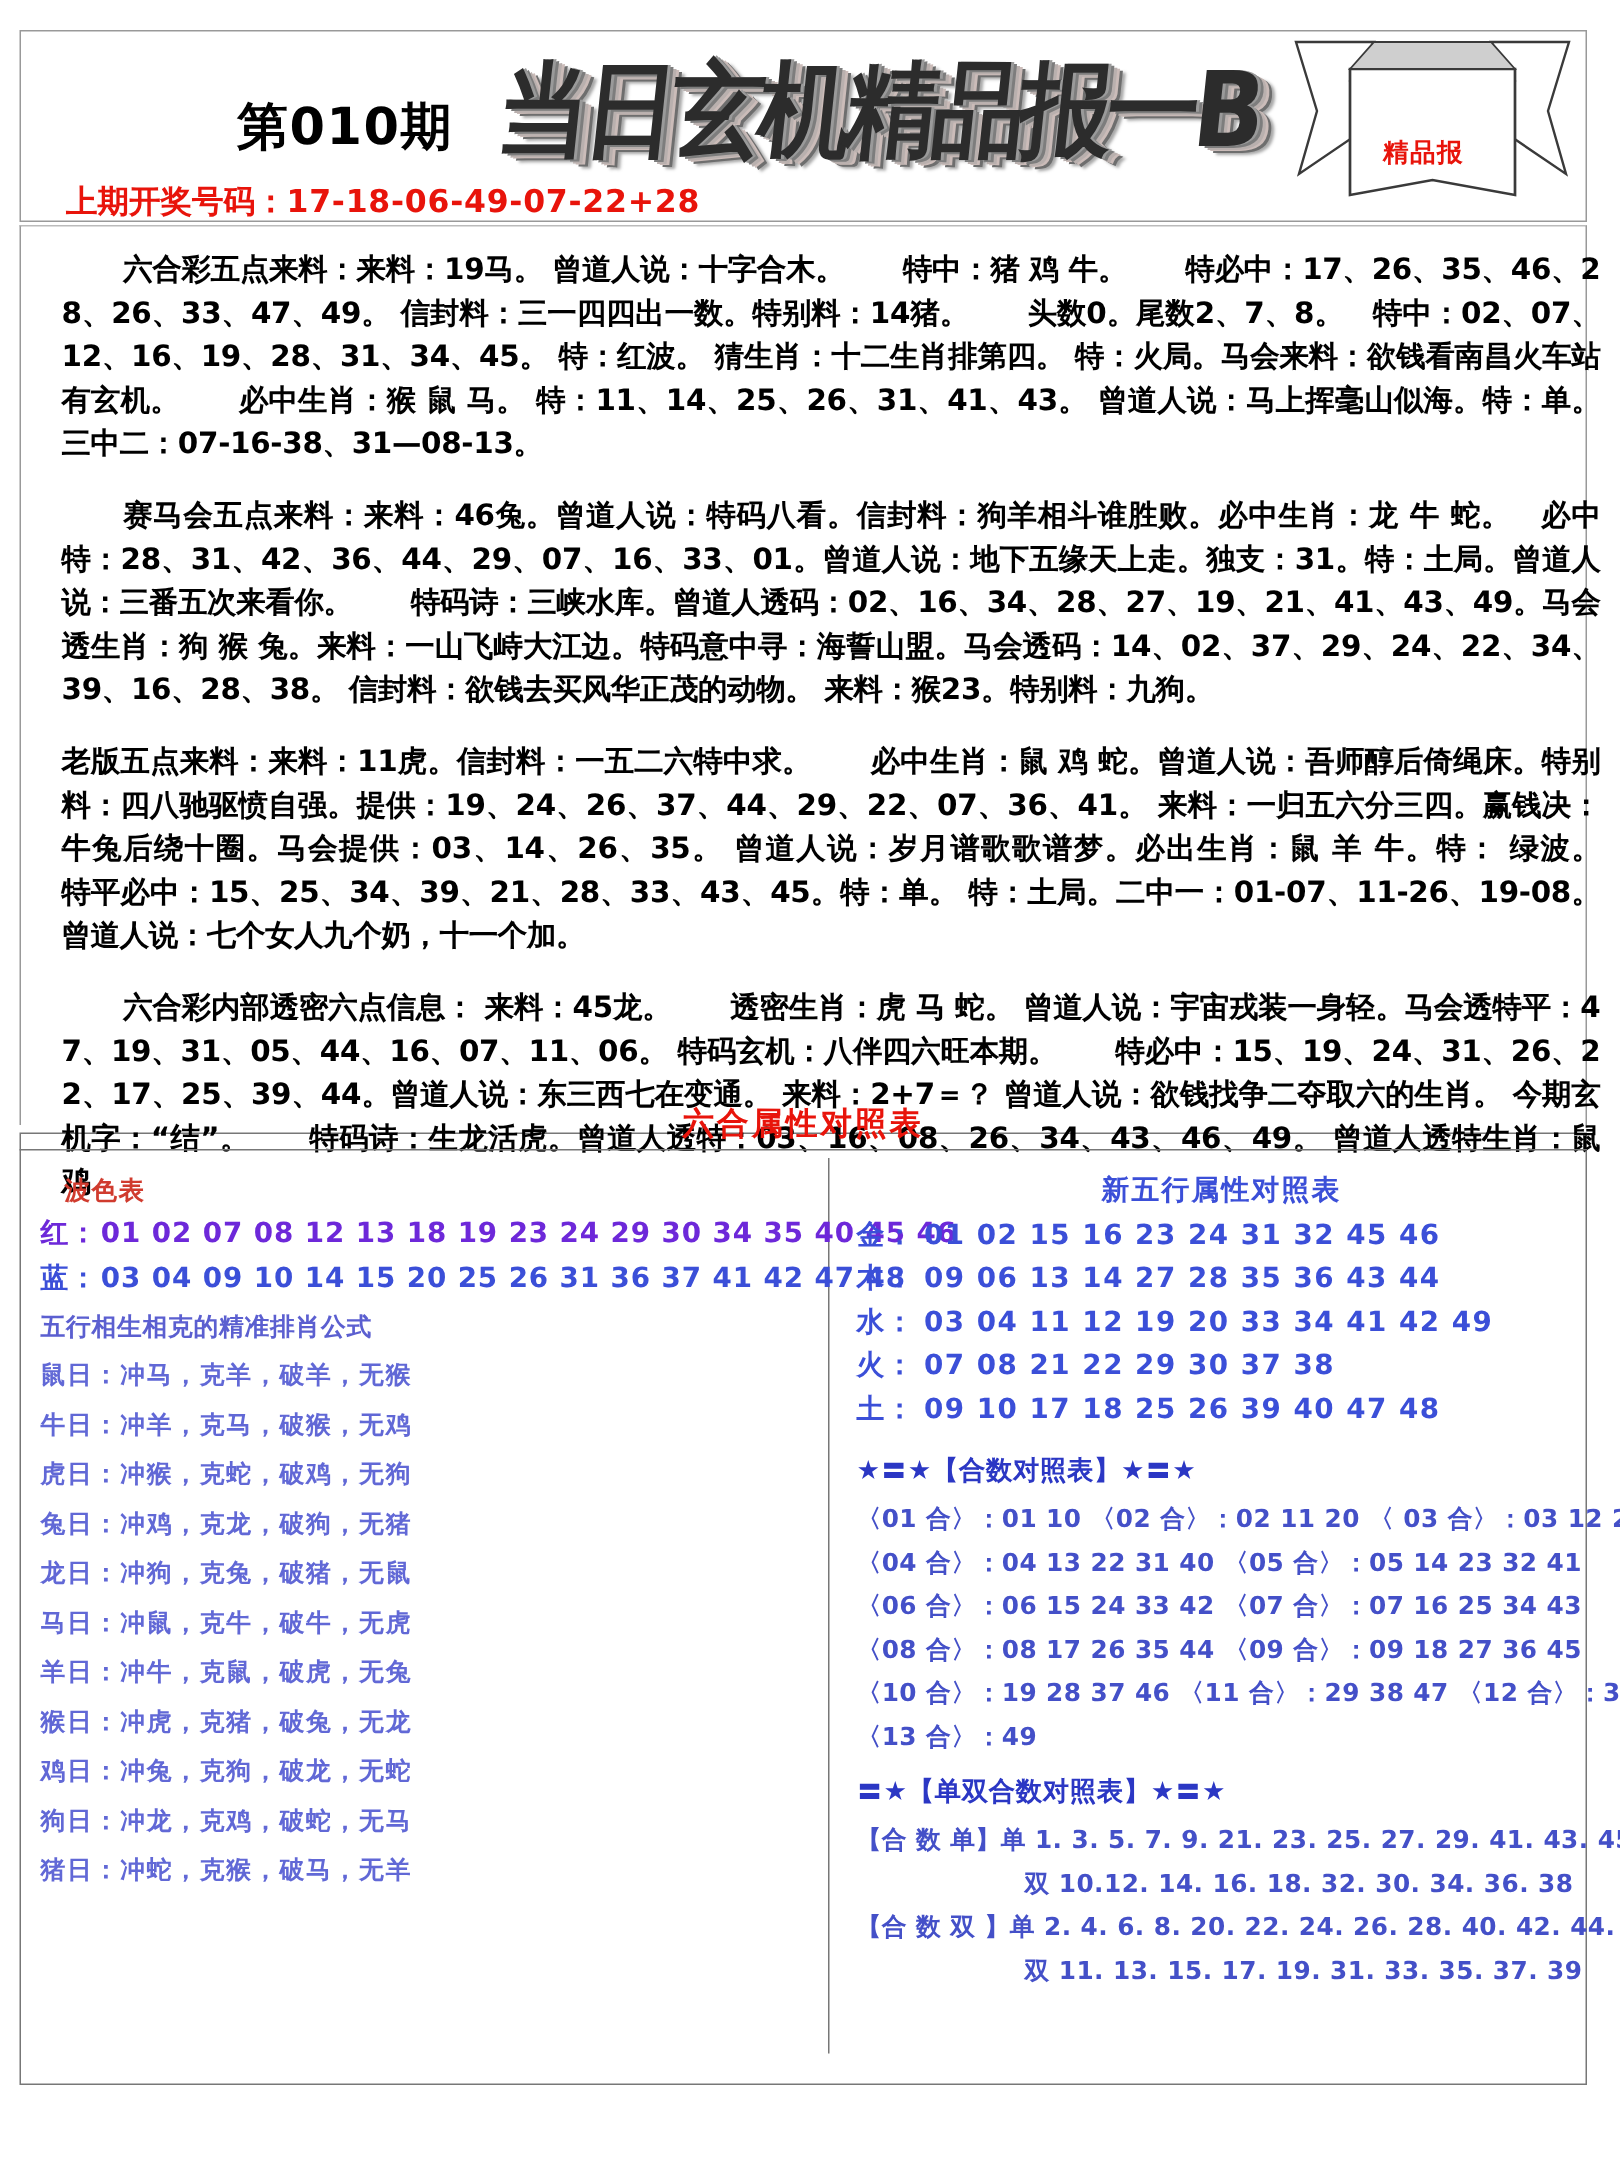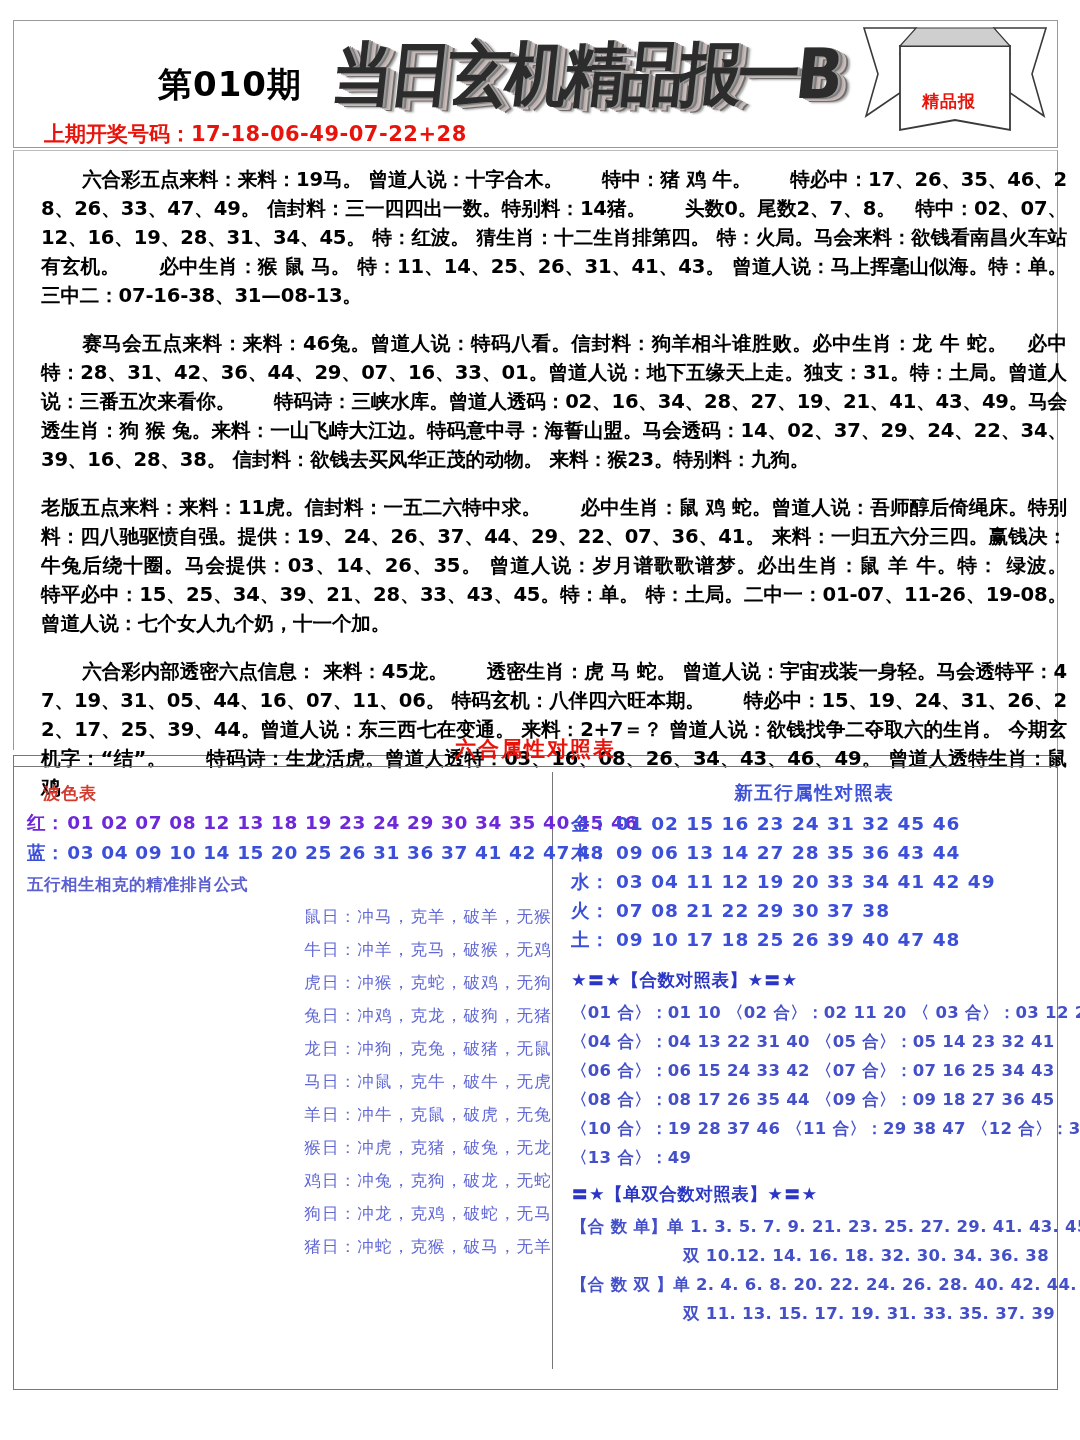--- a/index.html
+++ b/index.html
@@ -122,22 +122,22 @@
   .wave-line .lbl{ margin-right:2px; }
   .c-red{ color:#6d28d9; }
   .c-blue{ color:#3b4fd8;text-align:center; }
   .c-green{ color:#4a9c52; }
 
   .formula-head{
     font-size:16.5px; font-weight:bold; color:#5b5fd0;
     margin:6px 0 4px 0; letter-spacing:.5px;
   }
   .formula-row{
-    font-size:16.5px; font-weight:normal; color:#6168d6;
-    line-height:33px; letter-spacing:1.2px; white-space:nowrap;text-align:right;
+    font-size:16.5px; font-weight:bold; color:#6168d6;
+    line-height:33px; letter-spacing:1.2px; white-space:nowrap;
   }
 
   .sec-title-blue{
     font-size:18.5px; font-weight:bold; color:#3b4fd8;
     text-align:center; margin:0 0 4px 0; letter-spacing:1.5px;
     padding-right:110px;
   }
   .wx-row{
     font-size:18.5px; font-weight:bold; color:#3b4fd8;
     line-height:29px; letter-spacing:1px; white-space:nowrap;

